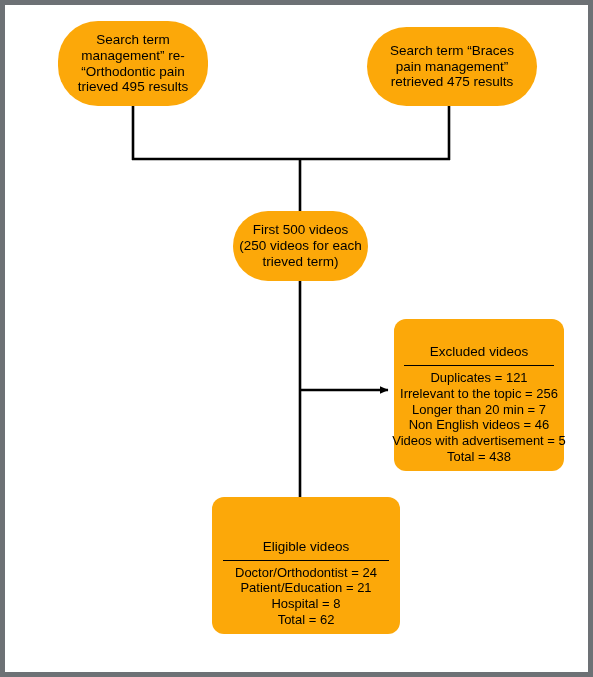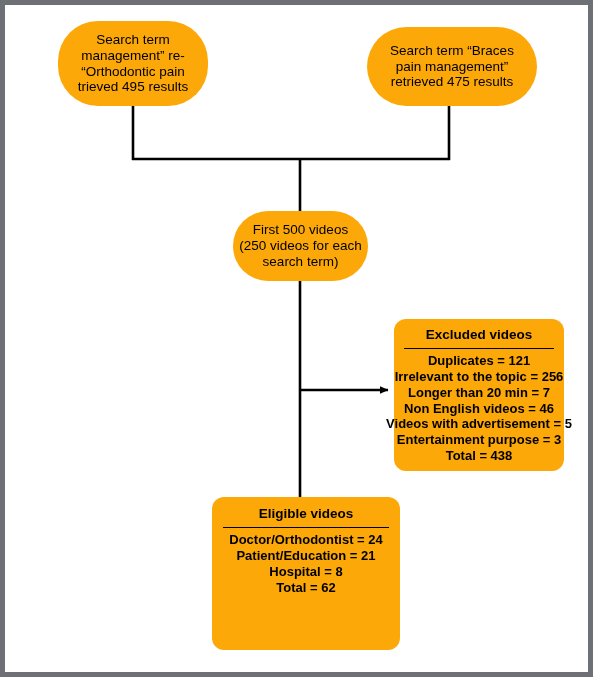--- a/index.html
+++ b/index.html
@@ -44,22 +44,21 @@
     line-height: 1.18;
     z-index: 3;
   }
 
   .node.pill {
     border-radius: 40px;
   }
 
   .node.rounded {
     border-radius: 12px;
-    justify-content: flex-start;
-    font-weight: bold;
+    justify-content: flex-end;
   }
 
   .node-line {
     display: block;
     white-space: nowrap;
   }
 
   
   #node-search-ortho {
     left: 38px;
@@ -94,21 +93,21 @@
     width: 170px;
     height: 152px;
     font-size: 13px;
     padding: 8px 4px 6px 4px;
   }
 
   #node-eligible {
     left: 192px;
     top: 492px;
     width: 188px;
-    height: 153px;
+    height: 137px;
     font-size: 13px;
     padding: 9px 4px 6px 4px;
   }
 
   .node-title {
     font-size: 13.5px;
     display: block;
     padding-bottom: 4px;
   }
 
@@ -174,33 +173,32 @@
 
     <div class="node pill" id="node-search-braces">
       <span class="node-line">Search term “Braces</span>
       <span class="node-line">pain management”</span>
       <span class="node-line">retrieved 475 results</span>
     </div>
 
     <div class="node pill" id="node-first500">
       <span class="node-line">First 500 videos</span>
       <span class="node-line">(250 videos for each</span>
-      <span class="node-line">search term)</span>
+      <span class="node-line">trieved term)</span>
     </div>
 
     <div class="node rounded" id="node-excluded">
       <span class="node-title">Excluded videos</span>
       <div class="node-divider"></div>
       <div class="node-body">
         <span class="node-line">Duplicates = 121</span>
         <span class="node-line">Irrelevant to the topic = 256</span>
         <span class="node-line">Longer than 20 min = 7</span>
         <span class="node-line">Non English videos = 46</span>
         <span class="node-line">Videos with advertisement = 5</span>
-        <span class="node-line">Entertainment purpose = 3</span>
         <span class="node-line">Total = 438</span>
       </div>
     </div>
 
     <div class="node rounded" id="node-eligible">
       <span class="node-title">Eligible videos</span>
       <div class="node-divider"></div>
       <div class="node-body">
         <span class="node-line">Doctor/Orthodontist = 24</span>
         <span class="node-line">Patient/Education = 21</span>

